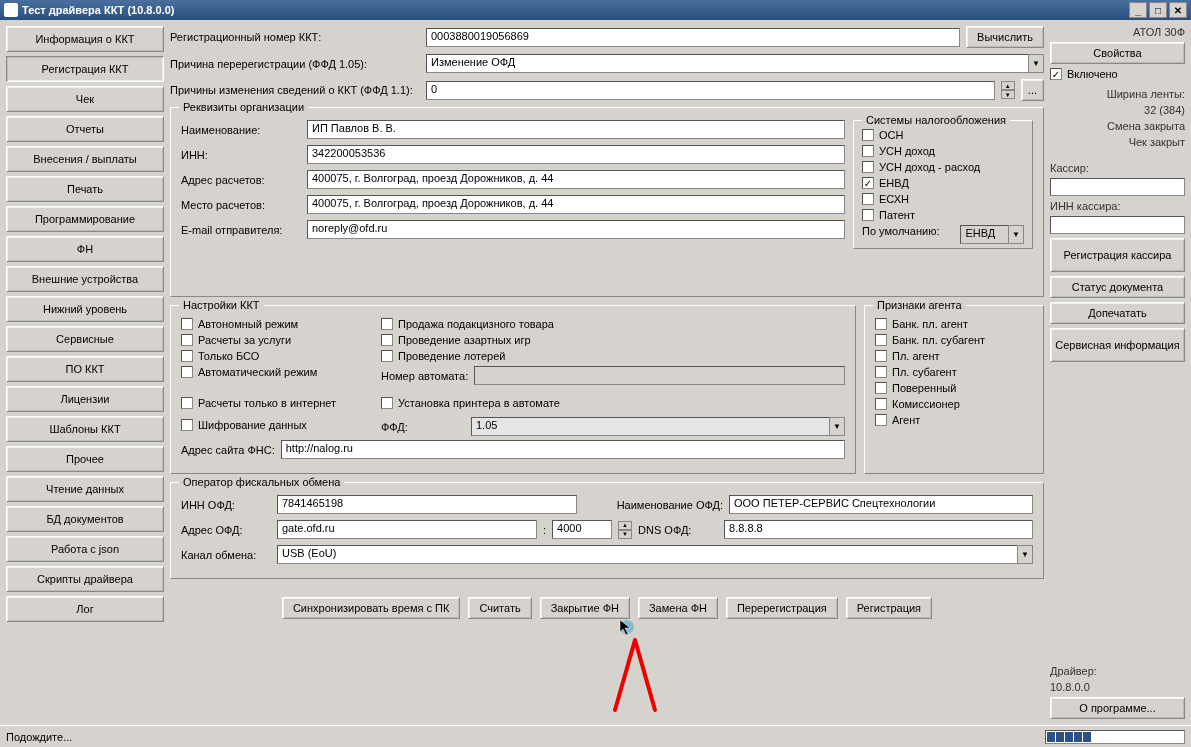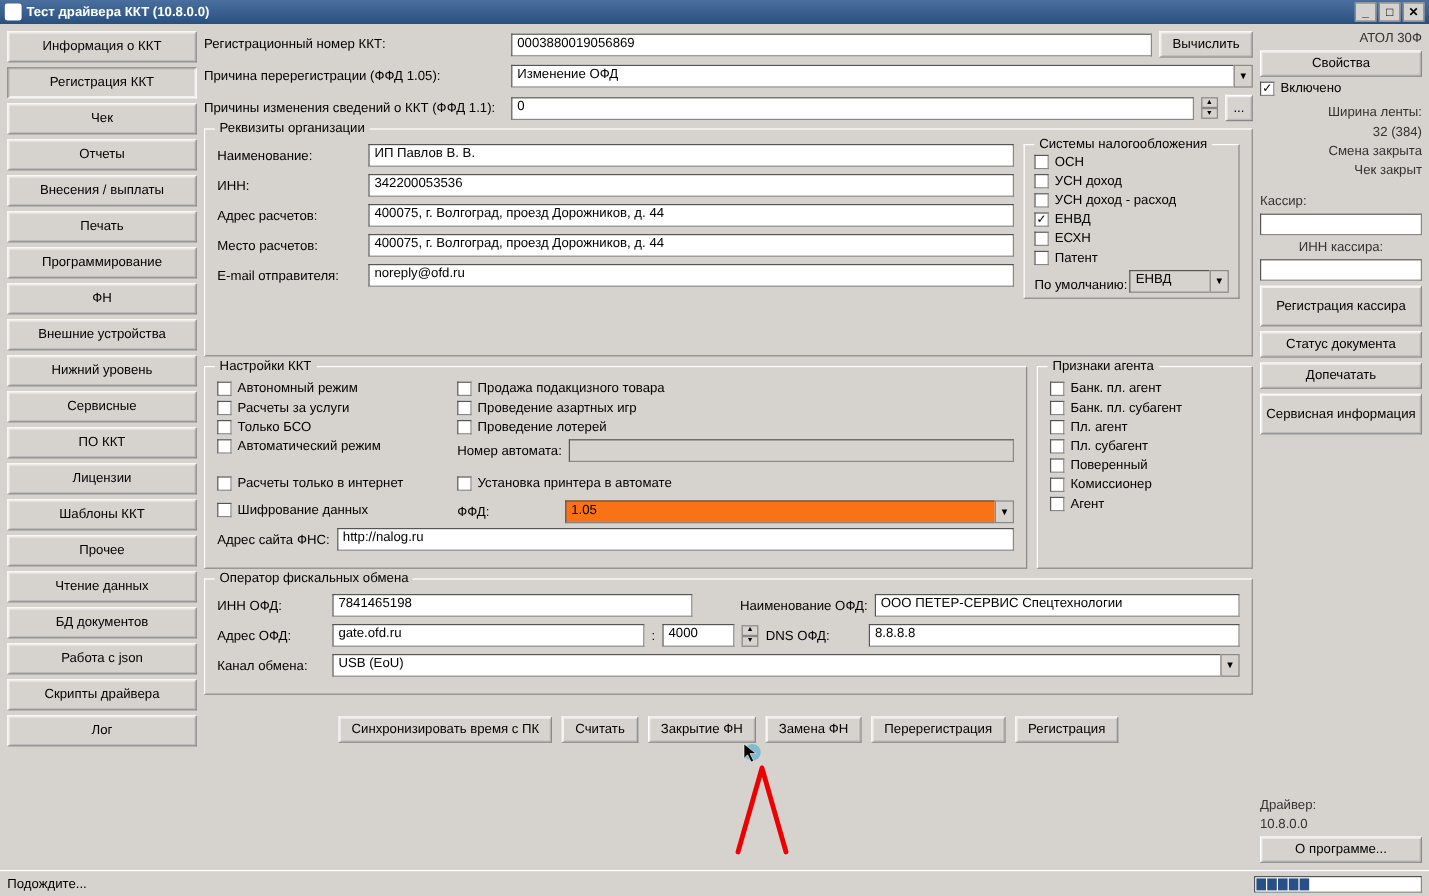--- a/index.html
+++ b/index.html
@@ -100,21 +100,21 @@
     position:absolute; bottom:0; left:0; right:0; height:22px;
     border-top:1px solid #fff; background:#d6d3ce;
     display:flex; align-items:center; padding:0 6px; justify-content:space-between;
   }
   .progress {
     width:140px; height:14px; border:1px solid #888;
     border-top-color:#555;border-left-color:#555; background:#fff;
     display:flex; gap:1px; padding:1px;
   }
   .progress .seg { width:8px; background:#2a5088; }
-  .tax-row { display:flex; align-items:flex-end; gap:2px; margin-top:4px;}
+  .tax-row { display:flex; align-items:flex-start; gap:21px; margin-top:4px;}
   svg.cursor-arrow { position:absolute; pointer-events:none;}
   .inputshort { width:60px; }
 </style>
 </head>
 <body>
 
 <div class="titlebar">
   <span class="icon"></span>
   <span>Тест драйвера ККТ (10.8.0.0)</span>
   <span class="spacer"></span>
@@ -293,21 +293,21 @@
               <span>Установка принтера в автомате</span>
           </div>
         </div>
         <div style="display:flex; gap:20px; align-items:center; margin-top:4px;">
           <div class="chk" style="width:180px">
             <span class="box"></span>
               <span>Шифрование данных</span>
           </div>
           <span style="width:70px">ФФД:</span>
           <div class="combo" style="flex:1">
-            <div class="input" style="background:#f97316">1.05</div>
+            <div class="input" style="background:#e5e5e5">1.05</div>
             <div class="dd">▼</div>
           </div>
         </div>
         <div class="row" style="margin-top:4px">
           <span>Адрес сайта ФНС:</span>
           <div class="input" style="flex:1">http://nalog.ru</div>
         </div>
       </div>
       <div class="group" style="width:180px">
         <span class="title">Признаки агента</span>
@@ -390,21 +390,21 @@
       <span class="box">✓</span>
         <span>Включено</span>
     </div>
     <div class="rlabel">Ширина ленты:</div>
     <div class="rlabel">32 (384)</div>
     <div class="rlabel">Смена закрыта</div>
     <div class="rlabel">Чек закрыт</div>
     <div style="height:6px"></div>
     <div class="rlabel" style="text-align:left">Кассир:</div>
     <div class="rinput"></div>
-    <div class="rlabel" style="text-align:center">ИНН кассира:</div>
+    <div class="rlabel" style="text-align:left">ИНН кассира:</div>
     <div class="rinput"></div>
     <div class="rbtn" style="height:34px;text-align:center">Регистрация кассира</div>
     <div class="rbtn">Статус документа</div>
     <div class="rbtn">Допечатать</div>
     <div class="rbtn" style="height:34px">Сервисная информация</div>
     <div style="flex:1"></div>
     <div class="rlabel" style="text-align:left">Драйвер:</div>
     <div class="rlabel" style="text-align:left">10.8.0.0</div>
     <div class="rbtn">О программе...</div>
   </div>

